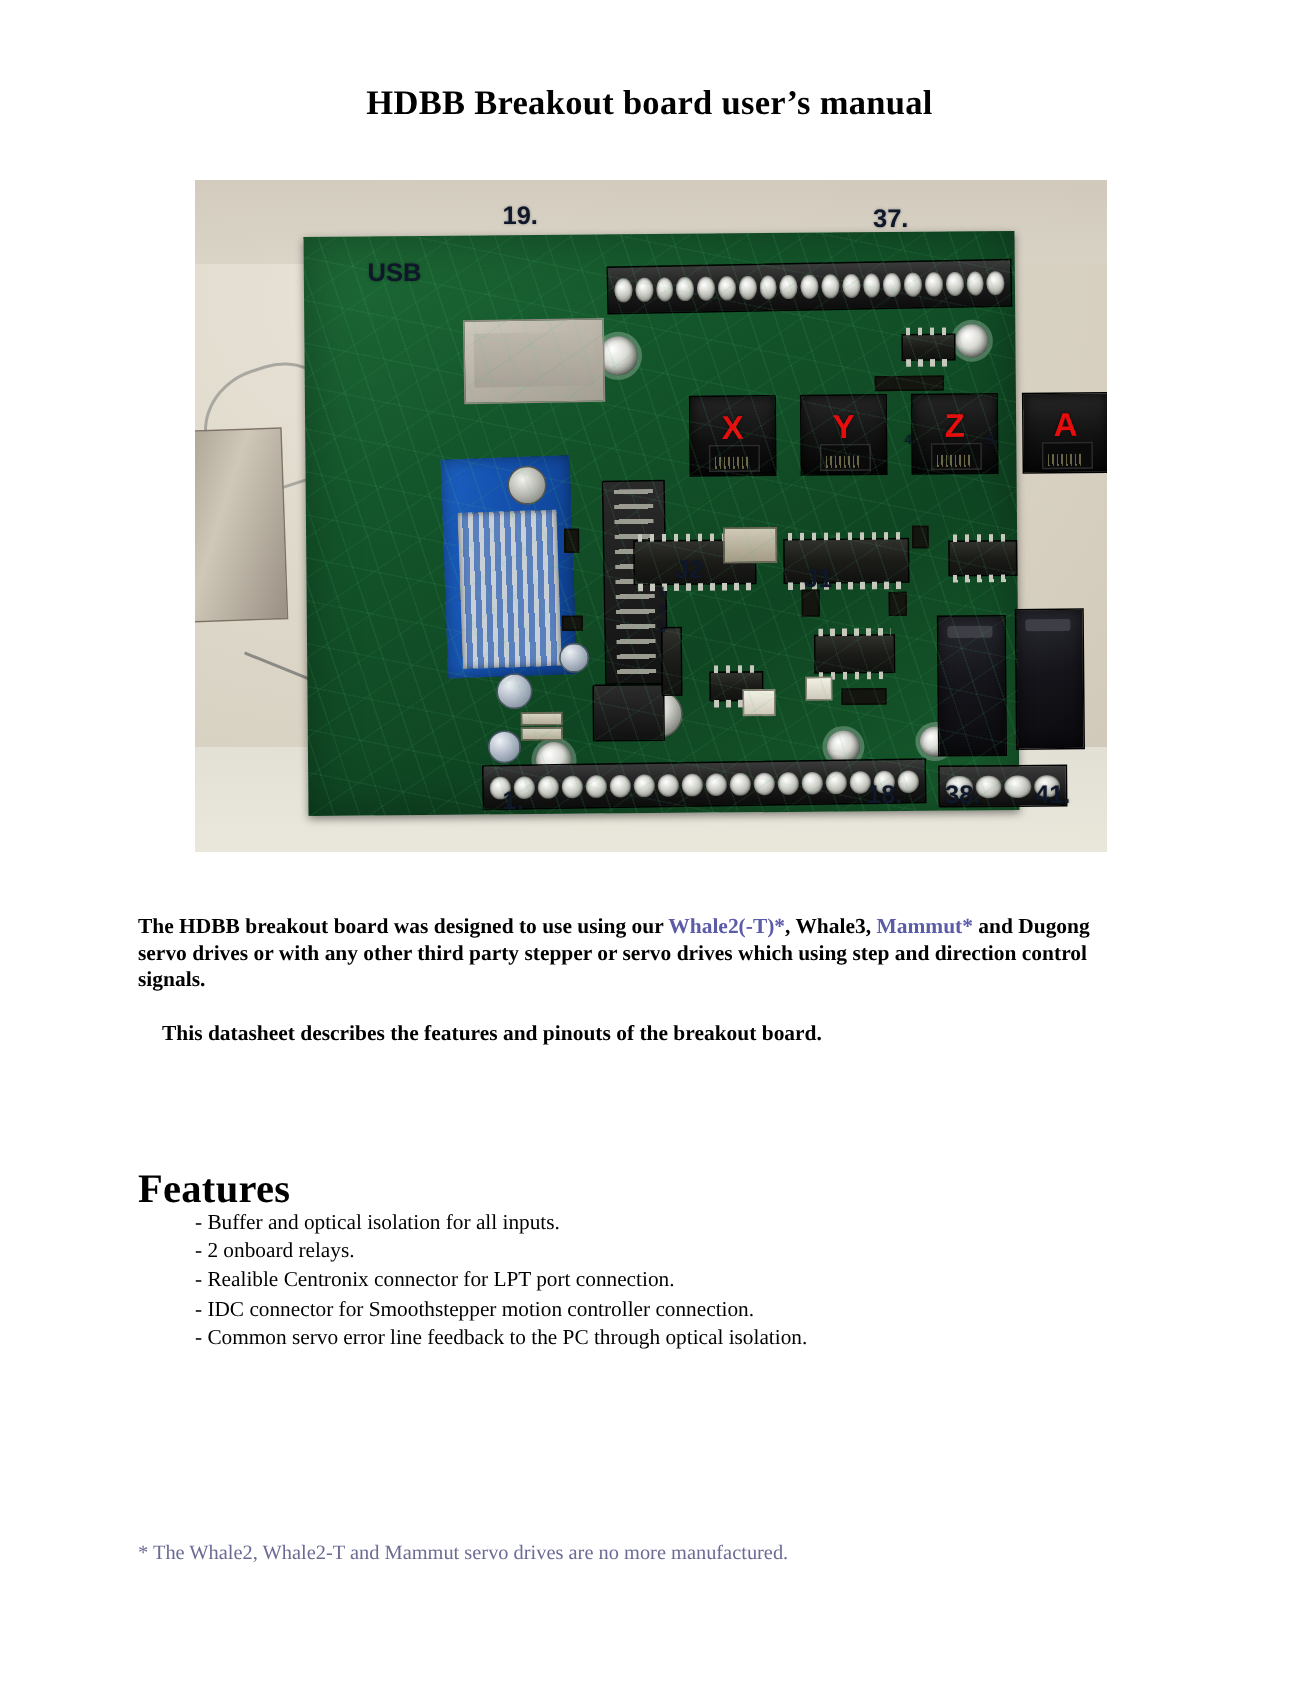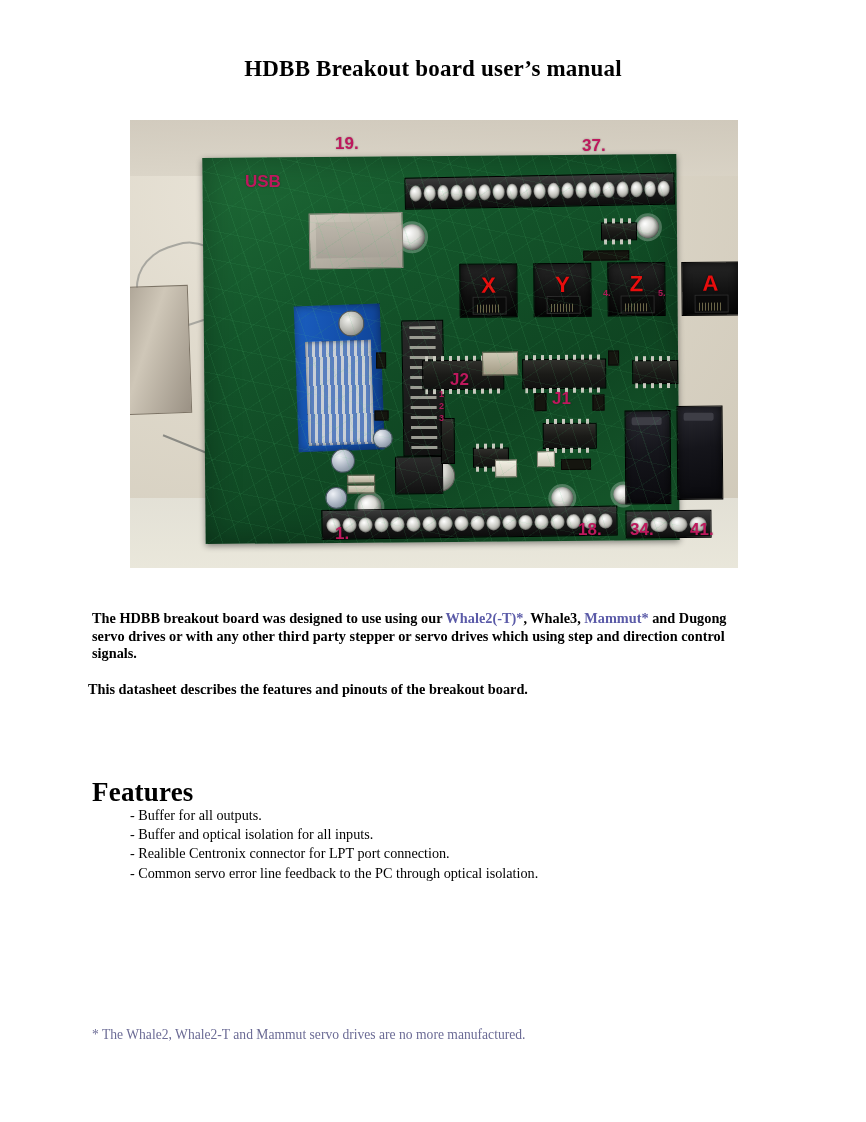--- a/index.html
+++ b/index.html
@@ -307,41 +307,41 @@
   .transistor{
     position:absolute;
     background:linear-gradient(180deg,#2c2c2c,#111);
     border:1px solid #000;
     border-radius:2px 2px 0 0;
   }
 
   
   .ann{
     position:absolute;
-    color:#be185d;
+    color:#0f172a;
     font-family:"Liberation Sans", sans-serif;
     font-weight:bold;
     font-size:17px;
     text-shadow:0 0 2px rgba(0,0,0,.35);
     white-space:nowrap;
   }
   .ann.tiny{ font-size:9px; opacity:.9 }
 
   
   .para {
     position: absolute;
     font-size: 14.3px;
     font-weight: bold;
     line-height: 17.5px;
     color: #000;
   }
   .para .lnk { color: #5b5ba8; }
 
   .p1 { left: 92px; top: 610px; width: 660px; }
-  .p2 { left: 88px; top: 681px; width: 660px; }
+  .p2 { left: 108px; top: 681px; width: 660px; }
 
   .features-h {
     position: absolute;
     left: 92px;
     top: 777px;
     font-size: 27px;
     font-weight: bold;
     letter-spacing: .2px;
   }
   .features-list {
@@ -520,39 +520,40 @@
       <div class="ic" style="left:236px;top:262px;width:12px;height:44px;"></div>
 
     </div>
 
     <div id="ann-layer">
         <div class="ann" style="left: 115px; top: 52px;">USB</div>
         <div class="ann" style="left: 205px; top: 14px;">19.</div>
         <div class="ann" style="left: 452px; top: 16px;">37.</div>
         <div class="ann" style="left: 205px; top: 404px;">1.</div>
         <div class="ann" style="left: 448px; top: 400px;">18.</div>
-        <div class="ann" style="left: 500px; top: 400px;">34.</div>
+        <div class="ann" style="left: 500px; top: 400px;">38.</div>
         <div class="ann" style="left: 560px; top: 400px;">41.</div>
         <div class="ann" style="left: 320px; top: 250px;">J2</div>
-        <div class="ann" style="left: 422px; top: 256px; margin-top: 13px;">J1</div>
+        <div class="ann" style="left: 406px; top: 256px;">J1</div>
         <div class="ann tiny" style="left: 473px; top: 168px;">4.</div>
         <div class="ann tiny" style="left: 528px; top: 168px;">5.</div>
         <div class="ann tiny" style="left: 309px; top: 269px;">1</div>
         <div class="ann tiny" style="left: 309px; top: 281px;">2</div>
         <div class="ann tiny" style="left: 309px; top: 293px;">3</div>
       </div>
   </div>
 
   <div class="para p1"><span>The HDBB breakout board was designed to use using our </span><span class="lnk">Whale2(-T)*</span><span>, Whale3, </span><span class="lnk">Mammut*</span><span> and Dugong servo drives or with any other third party stepper or servo drives which using step and direction control signals.</span></div>
 
   <div class="para p2">This datasheet describes the features and pinouts of the breakout board.</div>
 
   <div class="features-h">Features</div>
   <div class="features-list" id="features-list">
-      <div class="li">- Buffer for all outputs.</div>
       <div class="li">- Buffer and optical isolation for all inputs.</div>
+      <div class="li">- 2 onboard relays.</div>
       <div class="li">- Realible Centronix connector for LPT port connection.</div>
+      <div class="li">- IDC connector for Smoothstepper motion controller connection.</div>
       <div class="li">- Common servo error line feedback to the PC through optical isolation.</div>
     </div>
 
   <div class="footnote">* The Whale2, Whale2-T and Mammut servo drives are no more manufactured.</div>
 
 </div>
 
 </body></html>

